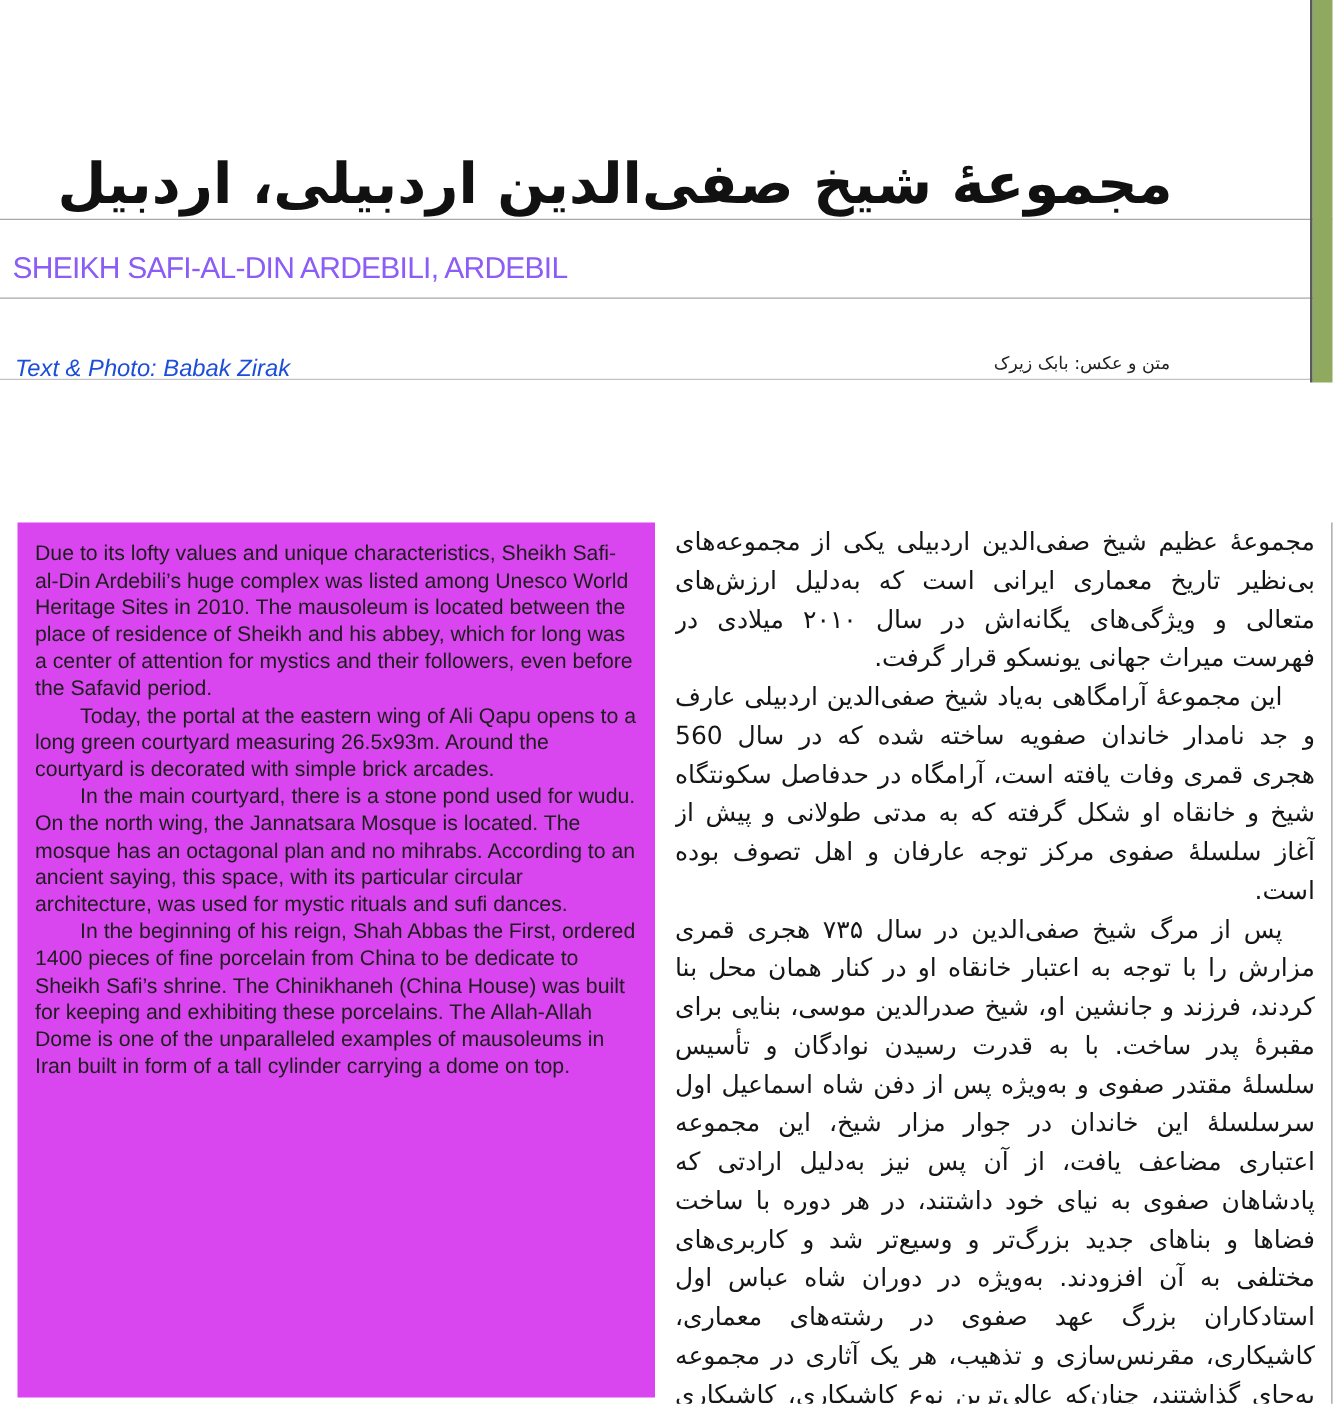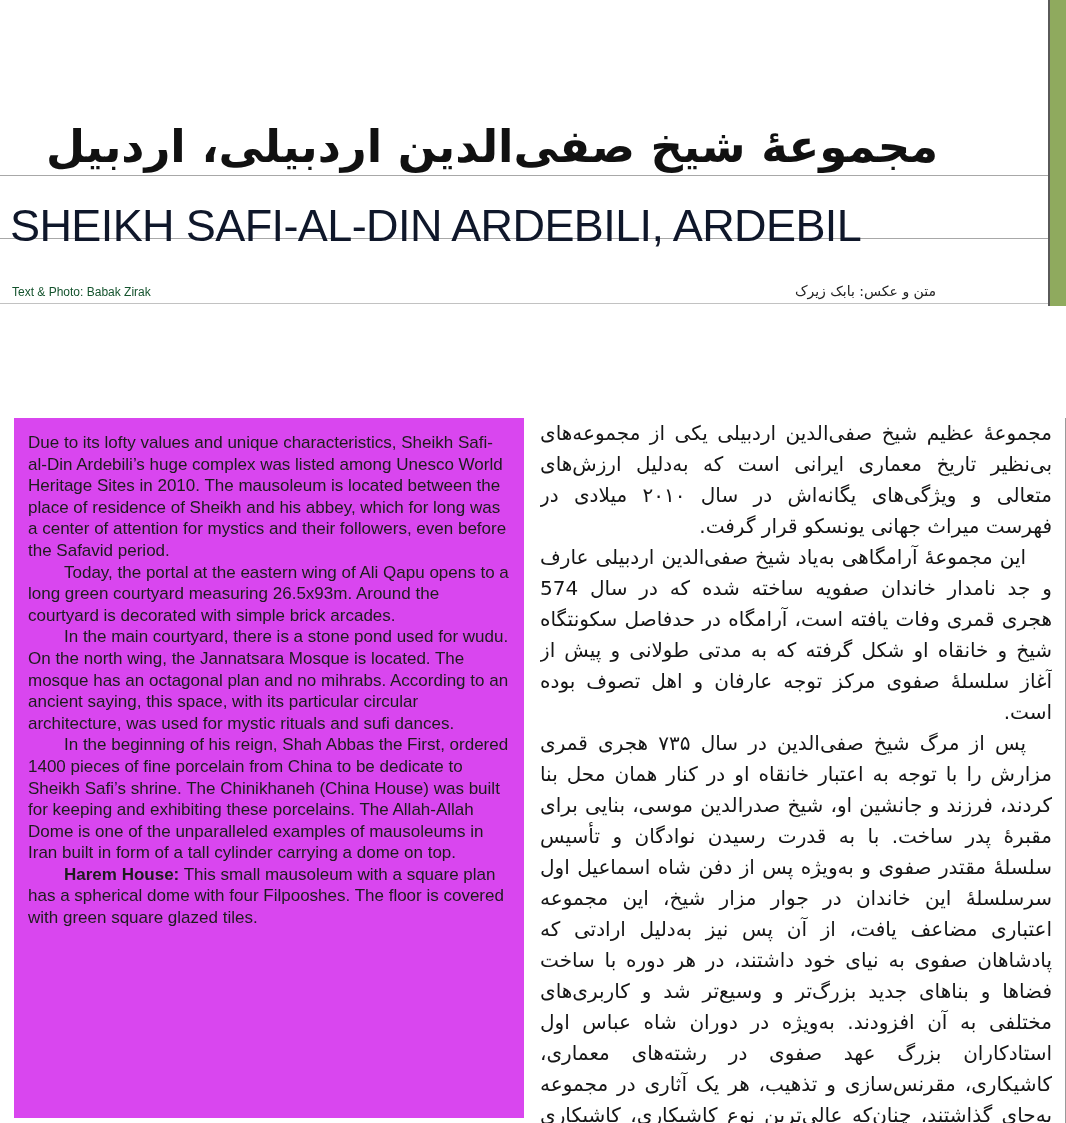--- a/index.html
+++ b/index.html
@@ -65,34 +65,35 @@
     line-height: 1.05;
     letter-spacing: -1px;
     color: #111111;
     white-space: nowrap;
   }
 
   #title-en {
     position: absolute;
     top: 203px;
     left: 10px;
-    font-size: 45px;
+    font-size: 24px;
     line-height: 1;
     letter-spacing: -0.6px;
-    color: #0f172a;
+    color: #8b5cf6;
     white-space: nowrap;
   }
 
   #byline-en {
     position: absolute;
     top: 285px;
     left: 12px;
-    font-size: 12px;
-    color: #14532d;
+    font-size: 19px;
+    color: #1d4ed8;
     white-space: nowrap;
+    font-style: italic;
   }
   #byline-fa {
     position: absolute;
     top: 283px;
     right: 20px;
     direction: rtl;
     font-family: "DejaVu Sans", sans-serif;
     font-size: 14px;
     color: #222222;
     white-space: nowrap;
@@ -169,21 +170,20 @@
 </div>
 
 <div id="green-bar"></div>
 <div id="green-bar-inner"></div>
 
 <div id="col-en">
     <p><span>Due to its lofty values and unique characteristics, Sheikh Safi-al-Din Ardebili’s huge complex was listed among Unesco World Heritage Sites in 2010. The mausoleum is located between the place of residence of Sheikh and his abbey, which for long was a center of attention for mystics and their followers, even before the Safavid period.</span></p>
     <p class="indent"><span>Today, the portal at the eastern wing of Ali Qapu opens to a long green courtyard measuring 26.5x93m. Around the courtyard is decorated with simple brick arcades.</span></p>
     <p class="indent"><span>In the main courtyard, there is a stone pond used for wudu. On the north wing, the Jannatsara Mosque is located. The mosque has an octagonal plan and no mihrabs. According to an ancient saying, this space, with its particular circular architecture, was used for mystic rituals and sufi dances.</span></p>
     <p class="indent"><span>In the beginning of his reign, Shah Abbas the First, ordered 1400 pieces of fine porcelain from China to be dedicate to Sheikh Safi’s shrine. The Chinikhaneh (China House) was built for keeping and exhibiting these porcelains. The Allah-Allah Dome is one of the unparalleled examples of mausoleums in Iran built in form of a tall cylinder carrying a dome on top.</span></p>
-    <p class="indent"><b>Harem House:</b><span> This small mausoleum with a square plan has a spherical dome with four Filpooshes. The floor is covered with green square glazed tiles.</span></p>
   </div>
 
 <div id="col-fa">
     <p>مجموعهٔ عظیم شیخ صفی‌الدین اردبیلی یکی از مجموعه‌های بی‌نظیر تاریخ معماری ایرانی است که به‌دلیل ارزش‌های متعالی و ویژگی‌های یگانه‌اش در سال ۲۰۱۰ میلادی در فهرست میراث جهانی یونسکو قرار گرفت.</p>
-    <p class="indent">این مجموعهٔ آرامگاهی به‌یاد شیخ صفی‌الدین اردبیلی عارف و جد نامدار خاندان صفویه ساخته شده که در سال 574 هجری قمری وفات یافته است، آرامگاه در حدفاصل سکونتگاه شیخ و خانقاه او شکل گرفته که به مدتی طولانی و پیش از آغاز سلسلهٔ صفوی مرکز توجه عارفان و اهل تصوف بوده است.</p>
+    <p class="indent">این مجموعهٔ آرامگاهی به‌یاد شیخ صفی‌الدین اردبیلی عارف و جد نامدار خاندان صفویه ساخته شده که در سال 560 هجری قمری وفات یافته است، آرامگاه در حدفاصل سکونتگاه شیخ و خانقاه او شکل گرفته که به مدتی طولانی و پیش از آغاز سلسلهٔ صفوی مرکز توجه عارفان و اهل تصوف بوده است.</p>
     <p class="indent">پس از مرگ شیخ صفی‌الدین در سال ۷۳۵ هجری قمری مزارش را با توجه به اعتبار خانقاه او در کنار همان محل بنا کردند، فرزند و جانشین او، شیخ صدرالدین موسی، بنایی برای مقبرهٔ پدر ساخت. با به قدرت رسیدن نوادگان و تأسیس سلسلهٔ مقتدر صفوی و به‌ویژه پس از دفن شاه اسماعیل اول سرسلسلهٔ این خاندان در جوار مزار شیخ، این مجموعه اعتباری مضاعف یافت، از آن پس نیز به‌دلیل ارادتی که پادشاهان صفوی به نیای خود داشتند، در هر دوره با ساخت فضاها و بناهای جدید بزرگ‌تر و وسیع‌تر شد و کاربری‌های مختلفی به آن افزودند. به‌ویژه در دوران شاه عباس اول استادکاران بزرگ عهد صفوی در رشته‌های معماری، کاشیکاری، مقرنس‌سازی و تذهیب، هر یک آثاری در مجموعه به‌جای گذاشتند، چنان‌که عالی‌ترین نوع کاشیکاری، کاشیکاری معرق، مقرنس‌کاری، گچبری، کتیبه‌های نفیس و خطاطی اساتید بزرگ دوران صفوی مثل میرعماد و میرقوام‌الدین و محمد اسماعیل، منبت‌های ارزنده، نقره‌کاری و طلاکاری، تنگ‌بری و ... را می‌توان کنار هم در این مجموعهٔ نادر سراغ گرفت.</p>
   </div>
 <div id="col-fa-rule"></div>
 
 </body></html>

